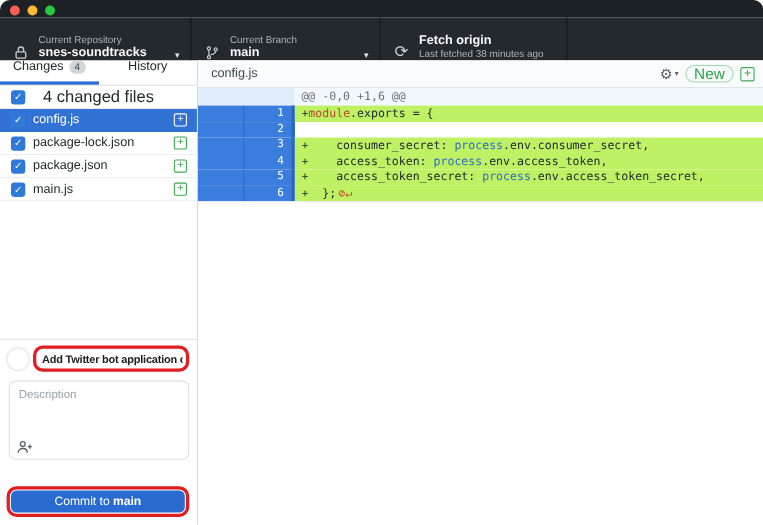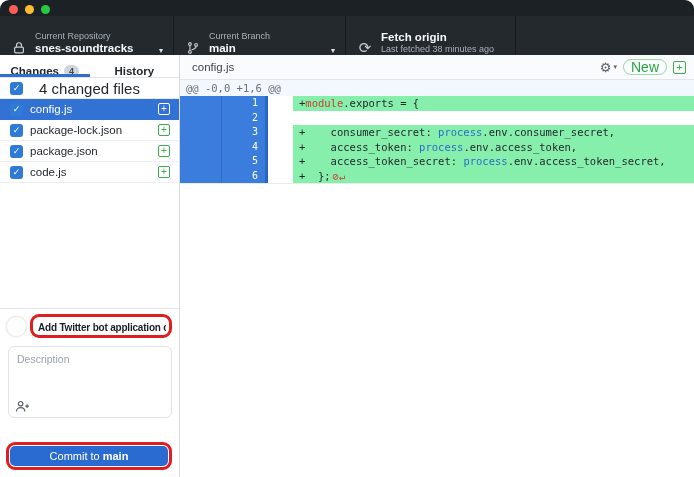--- a/index.html
+++ b/index.html
@@ -29,21 +29,21 @@
   .tb-value { font-size:11.5px; color:#f6f8fa; font-weight:bold; line-height:13px; white-space:nowrap; }
   .tb-caret { margin-left:auto; color:#e1e4e8; font-size:8px; padding-left:6px; }
   .sync-glyph { font-size:15px; line-height:15px; }
 
   
   .app-body { display:flex; height:422px; }
 
   
   .sidebar { width:180px; flex:none; background:#fff; border-right:1px solid #d9dcdf; display:flex; flex-direction:column; }
   .tabs { height:23px; display:flex; border-bottom:1px solid #e1e4e8; }
-  .tab { flex:1; display:flex; align-items:flex-end; justify-content:center; font-size:11.5px; color:#24292e; position:relative; cursor:pointer;font-weight:bold; }
+  .tab { flex:1; display:flex; align-items:flex-start; justify-content:center; font-size:11.5px; color:#24292e; position:relative; cursor:pointer; }
   .tab.active::after { content:""; position:absolute; left:0; right:0; bottom:0; height:3px; background:#2f6fd3; }
   .count-badge { background:#d1d5da; color:#404850; border-radius:8px; font-size:9px; padding:1px 5px; margin-left:5px; line-height:10px; }
 
   .files-header { height:21px; border-bottom:1px solid #e8eaed; position:relative; display:flex; align-items:center; flex:none; }
   .files-header .cb { position:absolute; left:10px; }
   .files-header-label { width:100%; text-align:center; font-size:15px; color:#24292e; }
 
   .file-row { height:21px; border-bottom:1px solid #eceef0; display:flex; align-items:center; padding:0 9px 0 10px; font-size:11.5px; color:#24292e; cursor:pointer; flex:none; }
   .file-row.selected { background:#3172d4; color:#fff; border-bottom-color:#3172d4; }
   .file-name { margin-left:7px; white-space:nowrap; }
@@ -72,28 +72,28 @@
   .main { flex:1; display:flex; flex-direction:column; background:#fff; min-width:0; }
   .diff-header { height:25px; background:#fafbfc; border-bottom:1px solid #e1e4e8; display:flex; align-items:center; padding:0 8px 0 12px; flex:none; }
   .diff-file-name { font-size:11.5px; color:#3f464d; }
   .diff-controls { margin-left:auto; display:flex; align-items:center; gap:6px; }
   .gear-btn { color:#586069; font-size:13px; display:flex; align-items:center; gap:2px; cursor:pointer; }
   .gear-caret { font-size:7px; color:#586069; }
   .new-pill { border:1px solid #9fd8ab; color:#28a745; border-radius:8px; font-size:14px; padding:2px 7px; line-height:10px; }
   .plus-sq-lg { width:13px; height:13px; border:1px solid #3dab4e; border-radius:2px; color:#3dab4e; font-size:11px; line-height:11px; text-align:center; cursor:pointer; }
 
   .diff-body { font-family:"DejaVu Sans Mono","Liberation Mono",monospace; font-size:10.5px; flex:none; }
-  .hunk-row { display:flex; height:16px; line-height:16px;flex-direction:column; }
+  .hunk-row { display:flex; height:16px; line-height:16px; }
   .hunk-gutter { width:88px; background:#e2edfa; flex:none; }
   .hunk-text { flex:1; background:#f2f8fd; color:#68707a; padding-left:6px; white-space:pre; }
   .code-row { display:flex; height:14.5px; line-height:14.5px; }
   .gutter { width:88px; flex:none; display:flex; background:#3b7ddc; border-right:3px solid #2a66bf; }
   .gut-old { width:42px; border-right:1px solid #306cc7; }
   .gut-new { flex:1; text-align:right; padding-right:7px; color:#fff; font-size:10px; }
-  .code-text { flex:1; background:#86efac; white-space:pre; padding-left:6px; color:#24292e; overflow:hidden;margin-left:25px; }
+  .code-text { flex:1; background:#bef264; white-space:pre; padding-left:6px; color:#24292e; overflow:hidden; }
   .tok-module { color:#bf4430; }
   .tok-process { color:#2f6bc7; }
   .tok-nonewline { color:#d7372f; padding-left:2px; }
   .diff-end { border-top:1px solid #e8eaed; flex:1; background:#fff; }
 
   svg { display:block; }
 </style>
 </head>
 <body>
 
@@ -174,21 +174,21 @@
         <span class="file-name">package-lock.json</span>
         <span class="plus-sq">+</span>
       </div>
       <div class="file-row">
         <span class="cb">✓</span>
         <span class="file-name">package.json</span>
         <span class="plus-sq">+</span>
       </div>
       <div class="file-row">
         <span class="cb">✓</span>
-        <span class="file-name">code.js</span>
+        <span class="file-name">main.js</span>
         <span class="plus-sq">+</span>
       </div>
 
       <div class="sidebar-spacer"></div>
 
       <div class="commit-form">
         <div class="summary-row">
           <span class="avatar"></span>
           <div class="annotation summary-annotation">
             <input class="summary-input" type="text" value="Add Twitter bot application code" style="">

